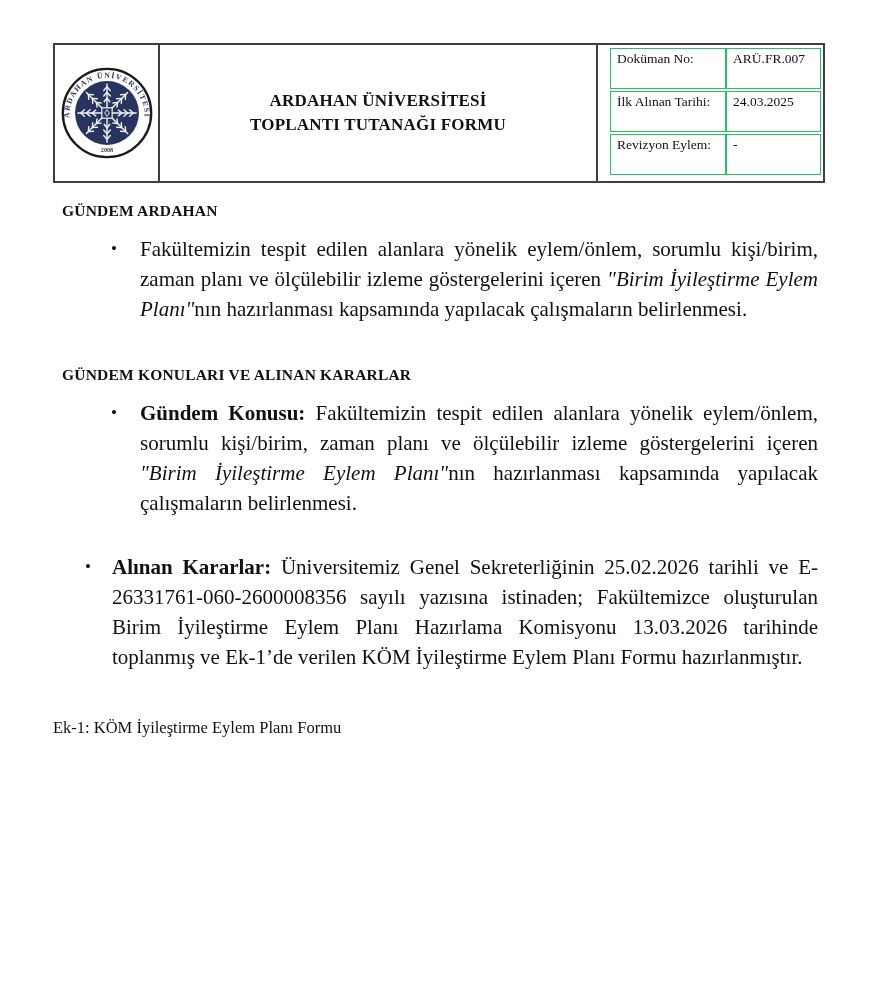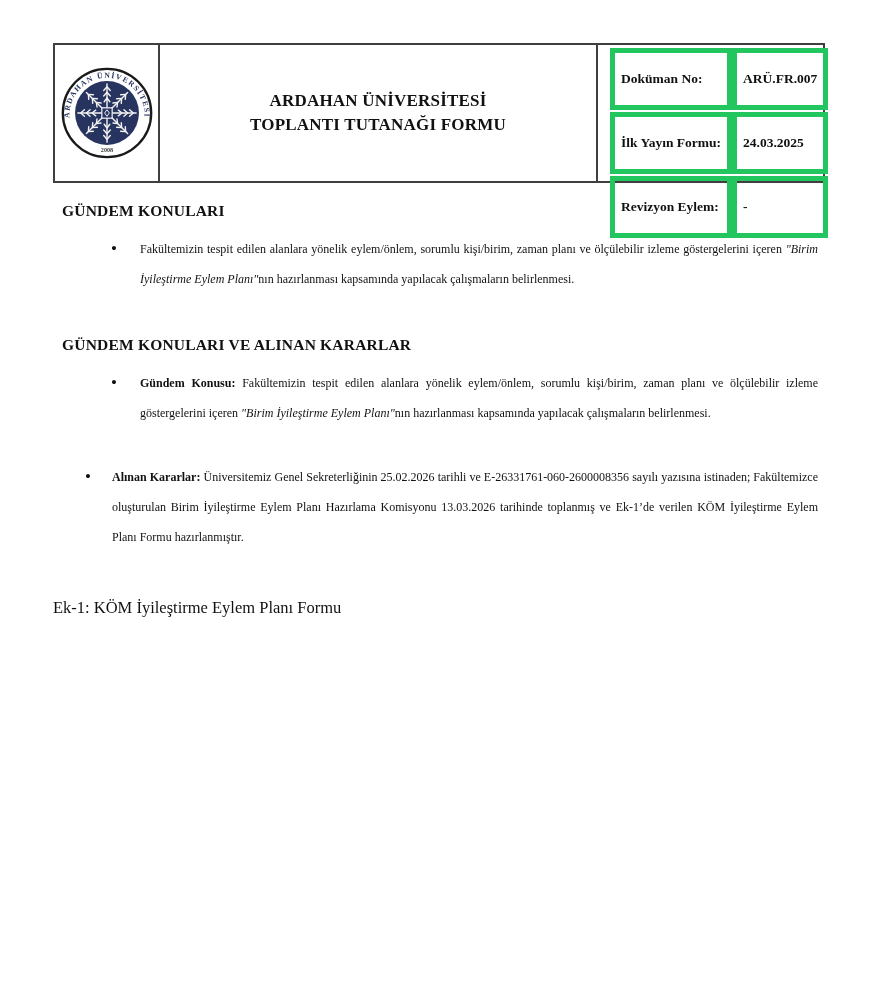--- a/index.html
+++ b/index.html
@@ -45,27 +45,26 @@
     padding: 1px 2px 4px 12px;
   }
   .info-table {
     width: 100%;
     height: 100%;
     border-collapse: separate;
     border-spacing: 0 2px;
     font-size: 13.5px;
   }
   .info-table td {
-    border: 5px solid #22c55e;
-    padding: 17px 6px;
+    border: 1px solid #22c55e;
+    padding: 1px 6px;
     line-height: 18px;
     height: 21px;
     white-space: nowrap;
     vertical-align: top;
-    font-weight: bold;
   }
   .info-table td.info-label { width: 55%; }
   .info-table td.info-value { width: 45%; }
 
   
   .content {
     position: absolute;
     left: 53px; top: 183px;
     width: 765px;
   }
@@ -83,21 +82,21 @@
   .bullet-item + .bullet-item { margin-top: 34px; }
   .bullet-item.indent-wide  { padding-left: 87px; }
   .bullet-item.indent-narrow{ padding-left: 59px; }
   .bullet-item.indent-wide  .bullet-dot { left: 58px; }
   .bullet-item.indent-narrow .bullet-dot { left: 32px; }
   .bullet-dot {
     position: absolute; top: 0;
     font-size: 17px; line-height: 30px;
   }
   .bullet-text {
-    font-size: 12px;
+    font-size: 21px;
     line-height: 30px;
     text-align: justify;
   }
   .seg-normal { font-style: normal; font-weight: normal; }
   .seg-bold   { font-weight: bold; }
   .seg-italic { font-style: italic; }
   .attachment-note {
     margin-top: 45px;
     font-size: 16.5px;
     line-height: 22px;
@@ -144,36 +143,36 @@
     </div>
 
     <div class="info-cell">
       <table class="info-table">
         <tbody>
             <tr>
               <td class="info-label">Doküman No:</td>
               <td class="info-value">ARÜ.FR.007</td>
             </tr>
             <tr>
-              <td class="info-label">İlk Yayın Formu:</td>
+              <td class="info-label">İlk Alınan Tarihi:</td>
               <td class="info-value">24.03.2025</td>
             </tr>
             <tr>
               <td class="info-label">Revizyon Eylem:</td>
               <td class="info-value">-</td>
             </tr>
           </tbody>
       </table>
     </div>
   </div>
 
   <div class="content">
 
     <section class="section-1">
-      <h2 class="section-heading">GÜNDEM KONULARI</h2>
+      <h2 class="section-heading">GÜNDEM ARDAHAN</h2>
       <div class="bullets">
           <div class="bullet-item indent-wide">
             <span class="bullet-dot">•</span>
             <div class="bullet-text"><span class="seg-normal">Fakültemizin tespit edilen alanlara yönelik eylem/önlem, sorumlu kişi/birim, zaman planı ve ölçülebilir izleme göstergelerini içeren </span><span class="seg-italic">"Birim İyileştirme Eylem Planı"</span><span class="seg-normal">nın hazırlanması kapsamında yapılacak çalışmaların belirlenmesi.</span></div>
           </div>
         </div>
     </section>
 
     <section class="section-2">
       <h2 class="section-heading">GÜNDEM KONULARI VE ALINAN KARARLAR</h2>

